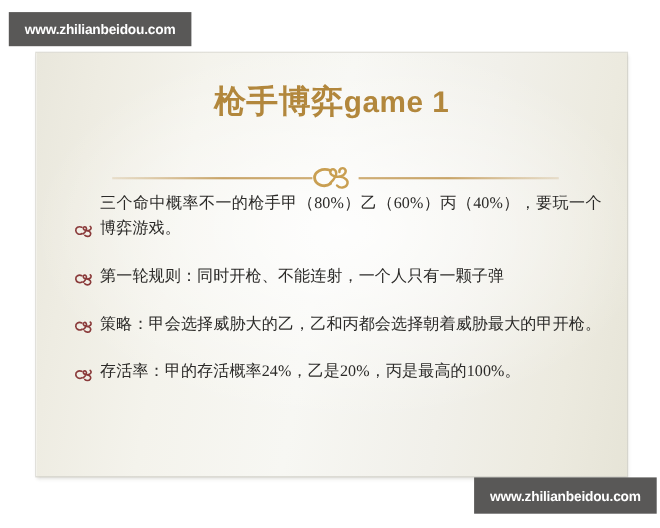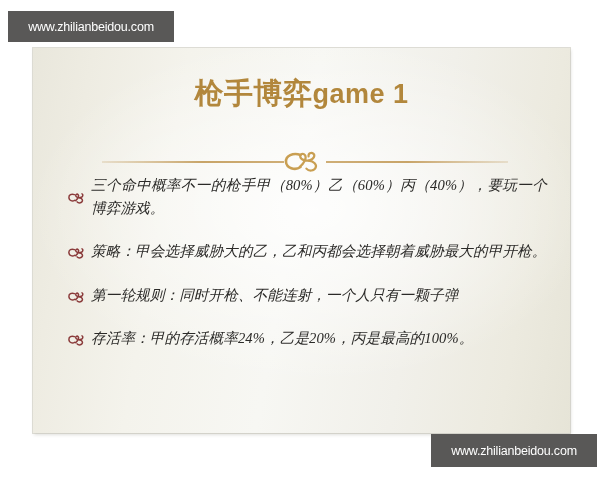--- a/index.html
+++ b/index.html
@@ -106,23 +106,22 @@
 
   
   .bullets {
     position: absolute;
     left: 34px;
     top: 126px;
     width: 480px;
   }
   .bullet-row {
     display: flex;
-    align-items: center;
+    align-items: flex-end;
     margin-bottom: 21px;
-    font-style: italic;
   }
   .bullet-row:last-child { margin-bottom: 16px; }
   .bullet-mark {
     flex: 0 0 auto;
     width: 17px;
     height: 18px;
     margin-top: 3px;
     margin-right: 7px;
   }
   .bullet-text {
@@ -135,21 +134,21 @@
     text-align: justify;
   }
 
   
   .watermark {
     position: absolute;
     background: #595857;
     color: #ffffff;
     font-family: "Liberation Sans", "DejaVu Sans", sans-serif;
     font-size: 12.5px;
-    font-weight: normal;
+    font-weight: bold;
     letter-spacing: -0.2px;
     display: flex;
     align-items: center;
     justify-content: center;
   }
   .watermark-top {
     left: 8px;
     top: 11px;
     width: 166px;
     height: 31px;
@@ -203,33 +202,33 @@
 
       <div class="bullet-row">
         <svg class="bullet-mark" viewBox="0 0 17 18">
           <g fill="none" stroke="#8a3a3a" stroke-width="1.5" stroke-linecap="round">
             <path d="M7.4 5.6 C4.4 4.3 1.6 6.0 1.9 8.8 C2.2 11.6 5.4 12.8 7.6 11.3"></path>
             <path d="M8.6 11.6 C11.0 9.6 12.4 7.0 11.2 5.7 C10.1 4.5 8.2 5.4 8.8 7.0
                      C9.4 8.6 12.4 9.0 14.2 8.3 C16.0 7.6 16.4 5.5 15.0 4.8"></path>
             <path d="M12.6 8.8 C15.0 9.2 16.2 11.2 15.0 12.8 C13.9 14.3 11.2 14.3 10.1 12.9"></path>
           </g>
         </svg>
+        <div class="bullet-text">第一轮规则：同时开枪、不能连射，一个人只有一颗子弹</div>
+      </div>
+
+      <div class="bullet-row">
+        <svg class="bullet-mark" viewBox="0 0 17 18">
+          <g fill="none" stroke="#8a3a3a" stroke-width="1.5" stroke-linecap="round">
+            <path d="M7.4 5.6 C4.4 4.3 1.6 6.0 1.9 8.8 C2.2 11.6 5.4 12.8 7.6 11.3"></path>
+            <path d="M8.6 11.6 C11.0 9.6 12.4 7.0 11.2 5.7 C10.1 4.5 8.2 5.4 8.8 7.0
+                     C9.4 8.6 12.4 9.0 14.2 8.3 C16.0 7.6 16.4 5.5 15.0 4.8"></path>
+            <path d="M12.6 8.8 C15.0 9.2 16.2 11.2 15.0 12.8 C13.9 14.3 11.2 14.3 10.1 12.9"></path>
+          </g>
+        </svg>
         <div class="bullet-text">策略：甲会选择威胁大的乙，乙和丙都会选择朝着威胁最大的甲开枪。</div>
-      </div>
-
-      <div class="bullet-row">
-        <svg class="bullet-mark" viewBox="0 0 17 18">
-          <g fill="none" stroke="#8a3a3a" stroke-width="1.5" stroke-linecap="round">
-            <path d="M7.4 5.6 C4.4 4.3 1.6 6.0 1.9 8.8 C2.2 11.6 5.4 12.8 7.6 11.3"></path>
-            <path d="M8.6 11.6 C11.0 9.6 12.4 7.0 11.2 5.7 C10.1 4.5 8.2 5.4 8.8 7.0
-                     C9.4 8.6 12.4 9.0 14.2 8.3 C16.0 7.6 16.4 5.5 15.0 4.8"></path>
-            <path d="M12.6 8.8 C15.0 9.2 16.2 11.2 15.0 12.8 C13.9 14.3 11.2 14.3 10.1 12.9"></path>
-          </g>
-        </svg>
-        <div class="bullet-text">第一轮规则：同时开枪、不能连射，一个人只有一颗子弹</div>
       </div>
 
       <div class="bullet-row">
         <svg class="bullet-mark" viewBox="0 0 17 18">
           <g fill="none" stroke="#8a3a3a" stroke-width="1.5" stroke-linecap="round">
             <path d="M7.4 5.6 C4.4 4.3 1.6 6.0 1.9 8.8 C2.2 11.6 5.4 12.8 7.6 11.3"></path>
             <path d="M8.6 11.6 C11.0 9.6 12.4 7.0 11.2 5.7 C10.1 4.5 8.2 5.4 8.8 7.0
                      C9.4 8.6 12.4 9.0 14.2 8.3 C16.0 7.6 16.4 5.5 15.0 4.8"></path>
             <path d="M12.6 8.8 C15.0 9.2 16.2 11.2 15.0 12.8 C13.9 14.3 11.2 14.3 10.1 12.9"></path>
           </g>

